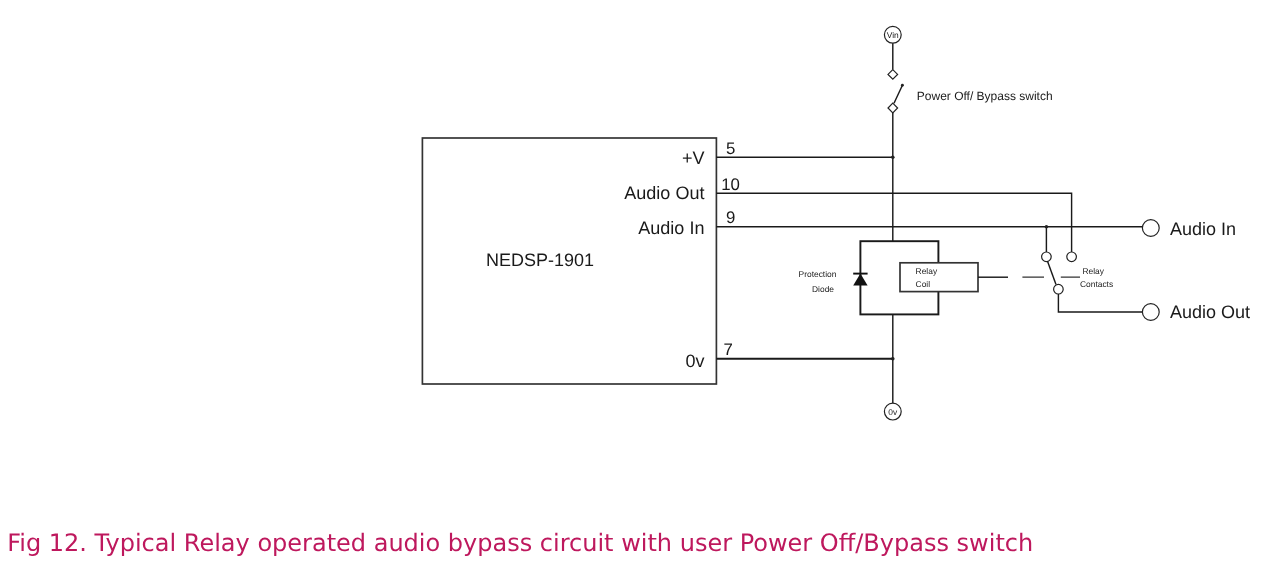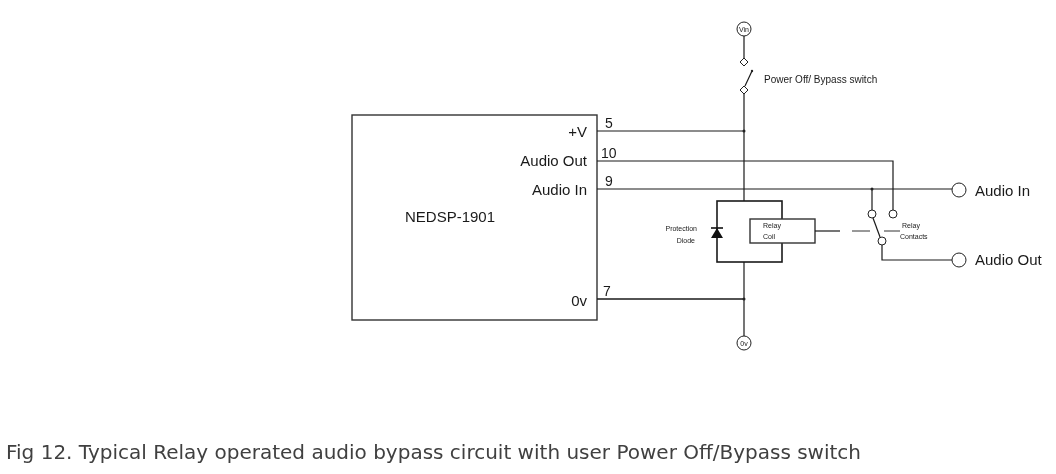--- a/index.html
+++ b/index.html
@@ -4,21 +4,21 @@
 <style>
   html, body { margin: 0; padding: 0; background: #ffffff; }
   body { width: 1056px; height: 474px; position: relative; overflow: hidden; }
   svg { position: absolute; left: 0; top: 0; }
   .wire { stroke: #1a1a1a; stroke-width: 1.2; fill: none; }
   .wire-thick { stroke: #1a1a1a; stroke-width: 1.6; fill: none; }
   .dash { stroke: #333; stroke-width: 1; fill: none; stroke-dasharray: 18 14; }
   .box { stroke: #333; stroke-width: 1.4; fill: #fff; }
   .term { stroke: #222; stroke-width: 1; fill: #fff; }
   .lbl { font-family: "Liberation Sans", sans-serif; fill: #1a1a1a; }
-  .caption { position: absolute; left: 6px; top: 440px; font-family: "DejaVu Sans", sans-serif; font-size: 20px; color: #404040; }
+  .caption { position: absolute; left: 6px; top: 440px; font-family: "DejaVu Sans", sans-serif; font-size: 20px; color: #be185d; }
 </style>
 </head>
 <body>
 
 <svg width="1056" height="474" viewBox="0 0 1056 474">
 
   <rect class="box" x="352" y="115" width="245" height="205"></rect>
   <text class="lbl" x="405" y="222" font-size="15">NEDSP-1901</text>
 
   <text class="lbl" x="587" y="137" font-size="15" text-anchor="end">+V</text>

